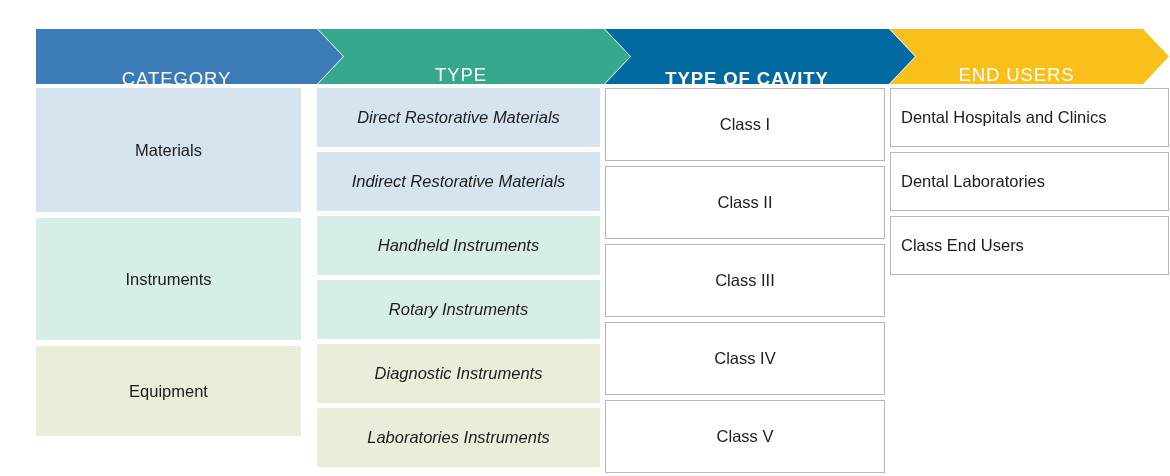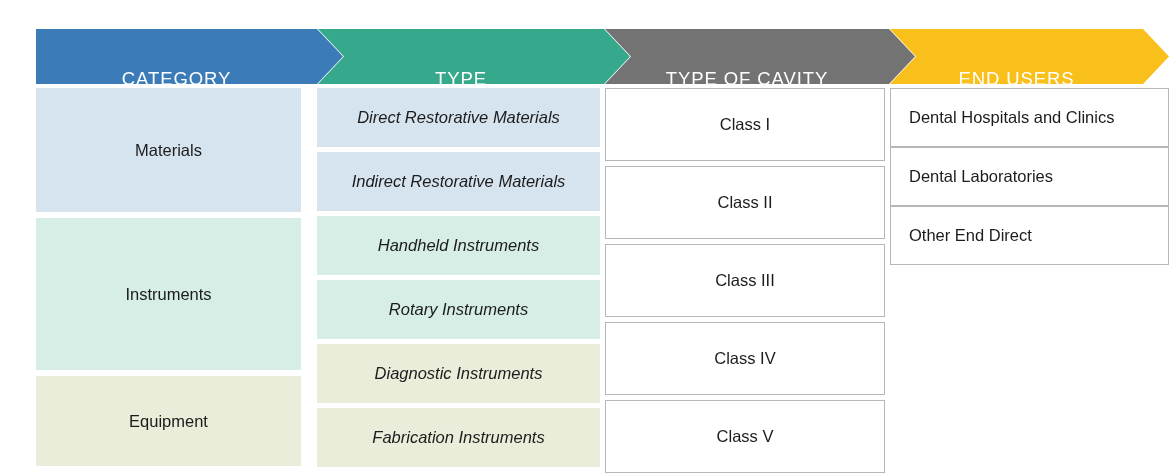--- a/index.html
+++ b/index.html
@@ -54,34 +54,37 @@
     background: #3b7cb8;
     clip-path: polygon(0 0, calc(100% - 26px) 0, 100% 50%, calc(100% - 26px) 100%, 0 100%);
     padding-right: 26px;
   }
   .chev-2 {
     left: 318px;
     width: 312px;
     background: #36a88b;
     clip-path: polygon(0 0, calc(100% - 26px) 0, 100% 50%, calc(100% - 26px) 100%, 0 100%, 26px 50%);
     padding-right: 26px;
+    align-items: flex-end;
   }
   .chev-3 {
     left: 605px;
     width: 310px;
-    background: #737373;
+    background: #0369a1;
     clip-path: polygon(0 0, calc(100% - 26px) 0, 100% 50%, calc(100% - 26px) 100%, 0 100%, 26px 50%);
     padding-right: 26px;
+    font-weight: bold;
   }
   .chev-4 {
     left: 890px;
     width: 279px;
     background: #f9bf1a;
     clip-path: polygon(0 0, calc(100% - 26px) 0, 100% 50%, calc(100% - 26px) 100%, 0 100%, 26px 50%);
     padding-right: 26px;
+    align-items: flex-end;
   }
 
   
   .col {
     position: absolute;
     top: 88px;
   }
   .col-1 { left: 36px;  width: 265px; }
   .col-2 { left: 317px; width: 283px; font-style: italic; }
   .col-3 { left: 605px; width: 280px; }
@@ -96,21 +99,21 @@
     line-height: 1.25;
   }
 
   
   .cat-cell {
     justify-content: center;
     text-align: right;
     margin-bottom: 6px;
   }
   .cat-materials   { height: 124px; background: #d6e4f0; }
-  .cat-instruments { height: 152px; background: #d6eee6; }
+  .cat-instruments { height: 122px; background: #d6eee6; }
   .cat-equipment   { height: 90px; background: #e9edda; }
 
   
   .type-cell {
     height: 59px;
     justify-content: center;
     text-align: center;
     margin-bottom: 5px;
   }
   .tint-blue  { background: #d6e4f0; }
@@ -129,21 +132,22 @@
 
   
   .enduser-cell {
     height: 59px;
     justify-content: center;
     flex-direction: column;
     align-items: flex-start;
     text-align: left;
     background: #ffffff;
     border: 1px solid #b7b7b7;
-    padding: 0 18px;
+    margin-bottom: 5px;
+    padding: 0 10px;
   }
 </style>
 </head>
 <body>
 
 <div id="segmentation-table">
 
   <div class="header-row">
     <div class="chev chev-1">
       <span class="chev-label">CATEGORY</span>
@@ -181,21 +185,21 @@
     <div class="cell type-cell tint-green">
       <span>Handheld Instruments</span>
     </div>
     <div class="cell type-cell tint-green">
       <span>Rotary Instruments</span>
     </div>
     <div class="cell type-cell tint-olive">
       <span>Diagnostic Instruments</span>
     </div>
     <div class="cell type-cell tint-olive">
-      <span>Fabrication Instruments</span>
+      <span>Laboratories Instruments</span>
     </div>
   </div>
 
   <div class="col col-3">
     <div class="cell cavity-cell">
       <span>Class I</span>
     </div>
     <div class="cell cavity-cell">
       <span>Class II</span>
     </div>
@@ -214,17 +218,17 @@
   </div>
 
   <div class="col col-4">
     <div class="cell enduser-cell">
       <span>Dental Hospitals and Clinics</span>
     </div>
     <div class="cell enduser-cell">
       <span>Dental Laboratories</span>
     </div>
     <div class="cell enduser-cell">
-      <span>Other End Direct</span>
+      <span>Class End Users</span>
     </div>
   </div>
 
 </div>
 
 </body></html>

